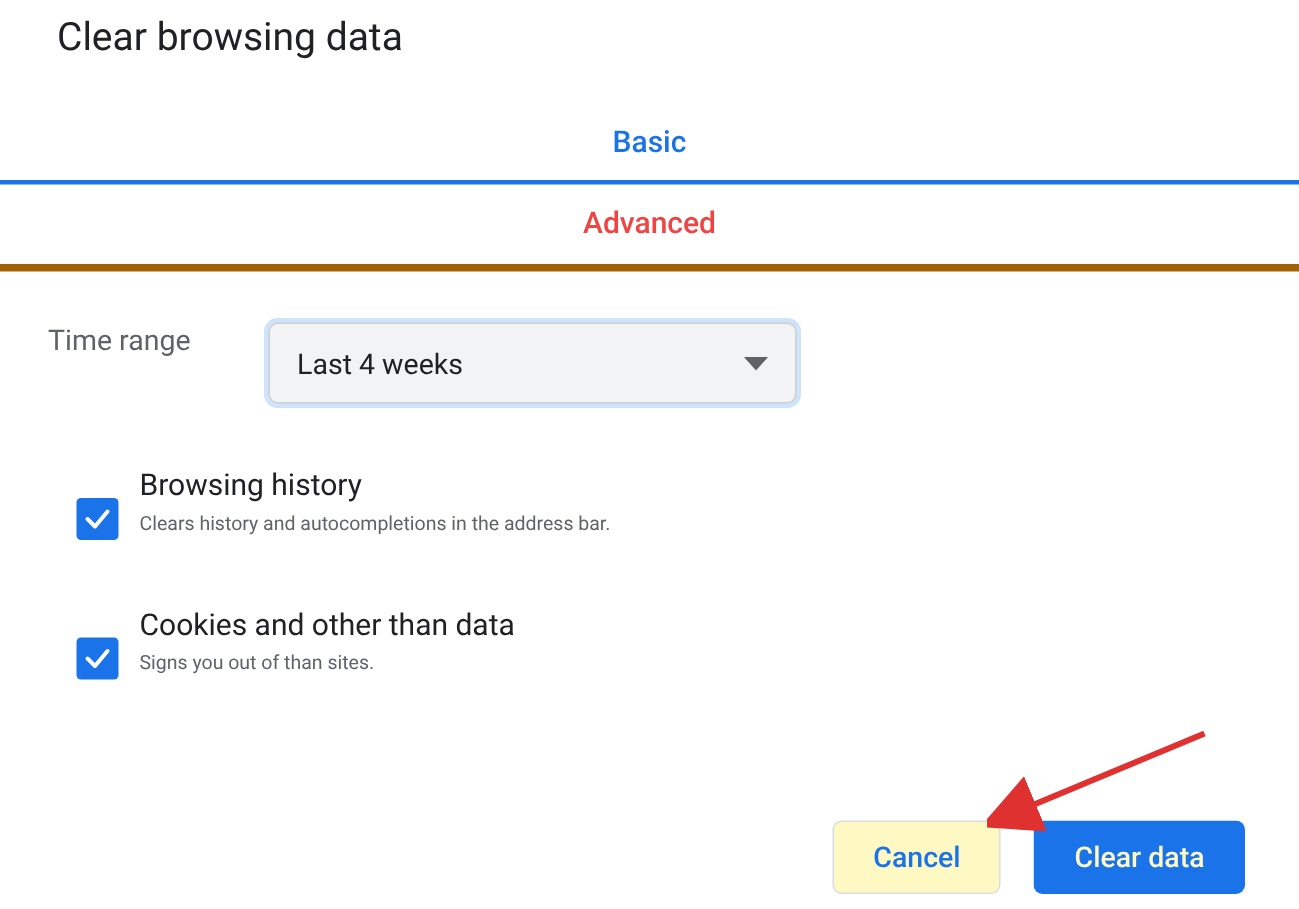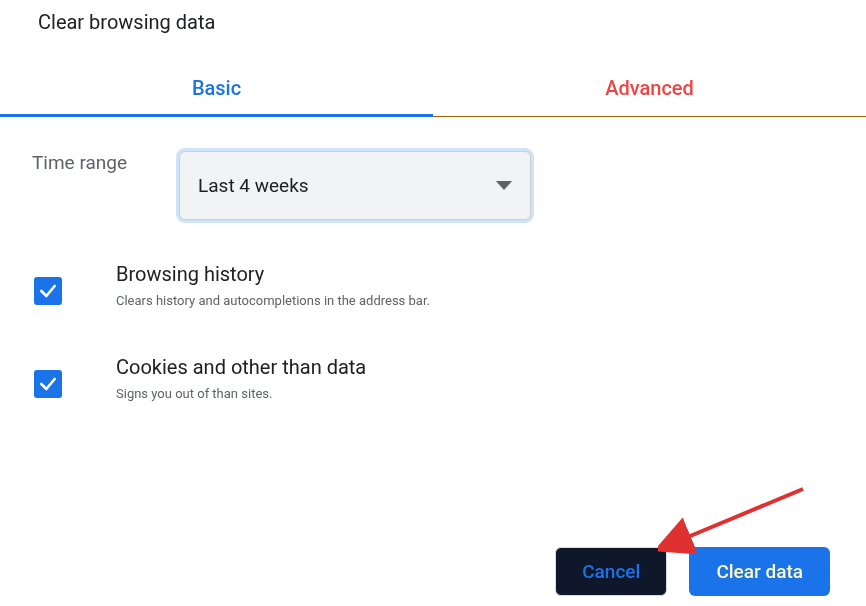--- a/index.html
+++ b/index.html
@@ -5,29 +5,30 @@
     * { box-sizing: border-box; margin: 0; padding: 0; }
     body {
       font-family: Roboto, "Segoe UI", Arial, sans-serif;
       background: #fff;
       width: 866px;
       height: 606px;
       position: relative;
       color: #202124;
     }
     .dialog-title {
-      font-size: 20px;
+      font-size: 26px;
       font-weight: 400;
       color: #202124;
       padding: 10px 0 0 38px;
     }
     .tabs {
       display: flex;
-      border-bottom: 1px solid #a16207;
+      border-bottom: 5px solid #a16207;
       margin-top: 28px;
+      flex-direction: column;
     }
     .tab {
       flex: 1;
       text-align: center;
       padding: 14px 0 16px 0;
       font-size: 20px;
       font-weight: 500;
       color: #ef4444;
       cursor: pointer;
       position: relative;
@@ -48,21 +49,21 @@
       gap: 52px;
       padding: 34px 0 0 32px;
     }
     .time-range-label{
       font-size: 19px;
       color:#5f6368;
     }
     .time-range-select{
       position:relative;
       width: 352px;
-      height: 69px;
+      height: 54px;
       border:1px solid #cfcfcf;
       border-radius:6px;
       background:#f1f3f4;
       display:flex;
       align-items:center;
       padding: 0 18px;
       cursor:pointer;
       box-shadow: 0 0 0 3px #cfe3fb;
     }
     .time-range-value{
@@ -71,23 +72,24 @@
       flex:1;
     }
     .dropdown-caret{
       color:#5f6368;
     }
     .options{
       padding: 42px 34px 0 34px;
     }
     .option-row{
       display:flex;
-      align-items:center;
-      gap: 54px;
+      align-items:flex-end;
+      gap: 14px;
       margin-bottom: 44px;
+      margin-left: 17px;
     }
     .checkbox{
       width:28px;
       height:28px;
       background:#1a73e8;
       border-radius:3px;
       display:flex;
       align-items:center;
       justify-content:center;
       margin-top: 10px;
@@ -117,21 +119,21 @@
     }
     .btn{
       font-size:19px;
       font-weight:500;
       padding: 12px 26px;
       border-radius:6px;
       cursor:pointer;
       border:1px solid transparent;
     }
     .btn-cancel{
-      background:#0f172a;
+      background:#fef9c3;
       color:#1a73e8;
       border:1px solid #dadce0;
     }
     .btn-primary{
       background:#1a73e8;
       color:#fef9c3;
     }
     .annotation-arrow{
       position:absolute;
       right: 58px;

